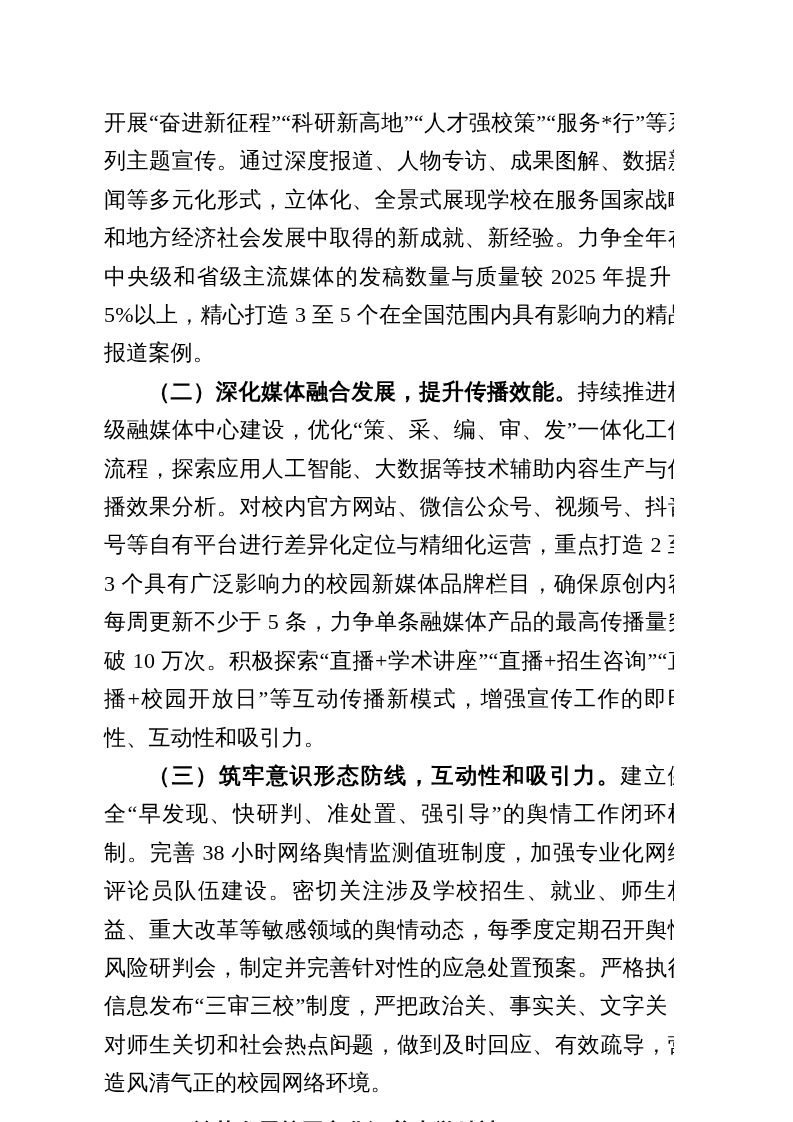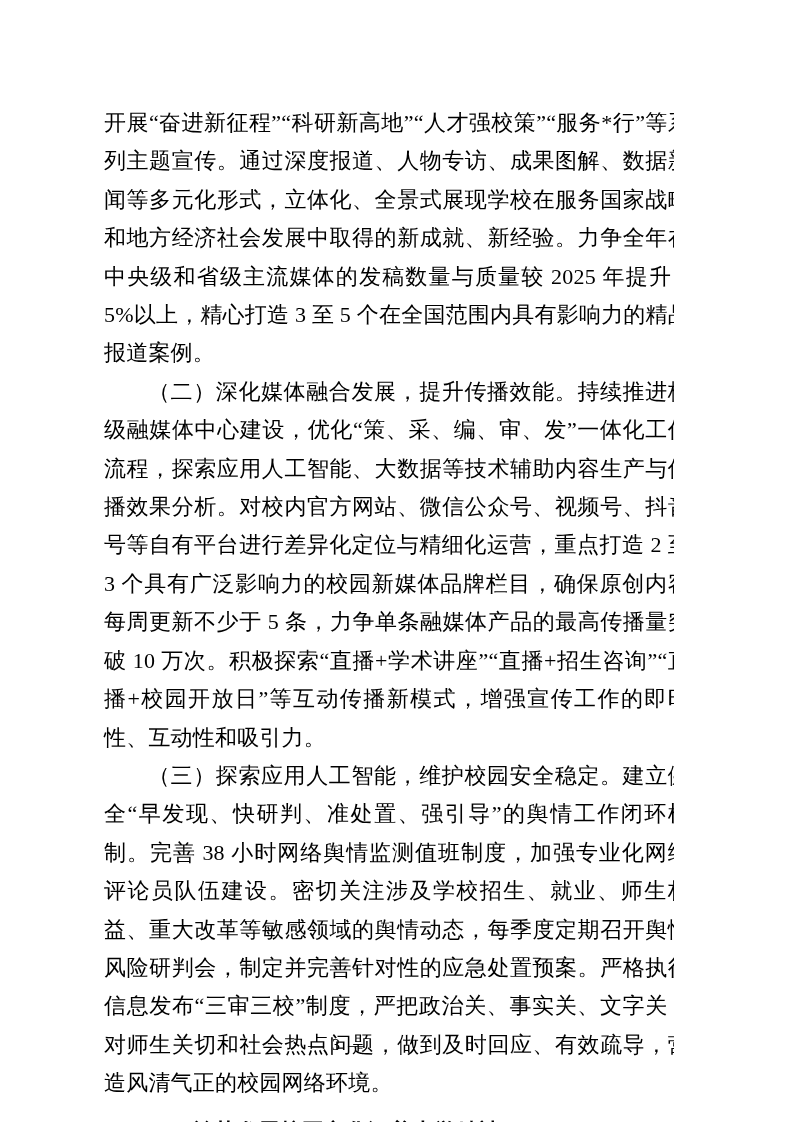--- a/index.html
+++ b/index.html
@@ -27,21 +27,21 @@
     font-size: 22px;
     line-height: 38.4px;
     text-align: justify;
     letter-spacing: 0.2px;
     word-break: break-all;
   }
   .para.indent {
     text-indent: 2em;
   }
   .lead {
-    font-weight: normal;
+    font-weight: bold;
   }
   .heading {
     margin: 10px 0 0 0;
     font-family: "Liberation Sans", "DejaVu Sans", sans-serif;
     font-weight: bold;
     font-size: 22px;
     line-height: 38.4px;
     text-indent: 2em;
     text-align: left;
     color: #000000;
@@ -61,20 +61,20 @@
 </head>
 <body>
 
 <div class="page">
   <div class="content">
 
     <p class="para"><span class="lead"></span><span>开展“奋进新征程”“科研新高地”“人才强校策”“服务*行”等系列主题宣传。通过深度报道、人物专访、成果图解、数据新闻等多元化形式，立体化、全景式展现学校在服务国家战略和地方经济社会发展中取得的新成就、新经验。力争全年在中央级和省级主流媒体的发稿数量与质量较 2025 年提升 15%以上，精心打造 3 至 5 个在全国范围内具有影响力的精品报道案例。</span></p>
 
     <p class="para indent"><span class="lead">（二）深化媒体融合发展，提升传播效能。</span><span>持续推进校级融媒体中心建设，优化“策、采、编、审、发”一体化工作流程，探索应用人工智能、大数据等技术辅助内容生产与传播效果分析。对校内官方网站、微信公众号、视频号、抖音号等自有平台进行差异化定位与精细化运营，重点打造 2 至 3 个具有广泛影响力的校园新媒体品牌栏目，确保原创内容每周更新不少于 5 条，力争单条融媒体产品的最高传播量突破 10 万次。积极探索“直播+学术讲座”“直播+招生咨询”“直播+校园开放日”等互动传播新模式，增强宣传工作的即时性、互动性和吸引力。</span></p>
 
-    <p class="para indent"><span class="lead">（三）探索应用人工智能，维护校园安全稳定。</span><span>建立健全“早发现、快研判、准处置、强引导”的舆情工作闭环机制。完善 38 小时网络舆情监测值班制度，加强专业化网络评论员队伍建设。密切关注涉及学校招生、就业、师生权益、重大改革等敏感领域的舆情动态，每季度定期召开舆情风险研判会，制定并完善针对性的应急处置预案。严格执行信息发布“三审三校”制度，严把政治关、事实关、文字关，对师生关切和社会热点问题，做到及时回应、有效疏导，营造风清气正的校园网络环境。</span></p>
+    <p class="para indent"><span class="lead">（三）筑牢意识形态防线，互动性和吸引力。</span><span>建立健全“早发现、快研判、准处置、强引导”的舆情工作闭环机制。完善 38 小时网络舆情监测值班制度，加强专业化网络评论员队伍建设。密切关注涉及学校招生、就业、师生权益、重大改革等敏感领域的舆情动态，每季度定期召开舆情风险研判会，制定并完善针对性的应急处置预案。严格执行信息发布“三审三校”制度，严把政治关、事实关、文字关，对师生关切和社会热点问题，做到及时回应、有效疏导，营造风清气正的校园网络环境。</span></p>
 
     <h2 class="heading">三、繁荣发展校园文化涵养大学精神</h2>
 
   </div>
 
   <div class="page-number">— 3 —</div>
 </div>
 
 </body></html>

